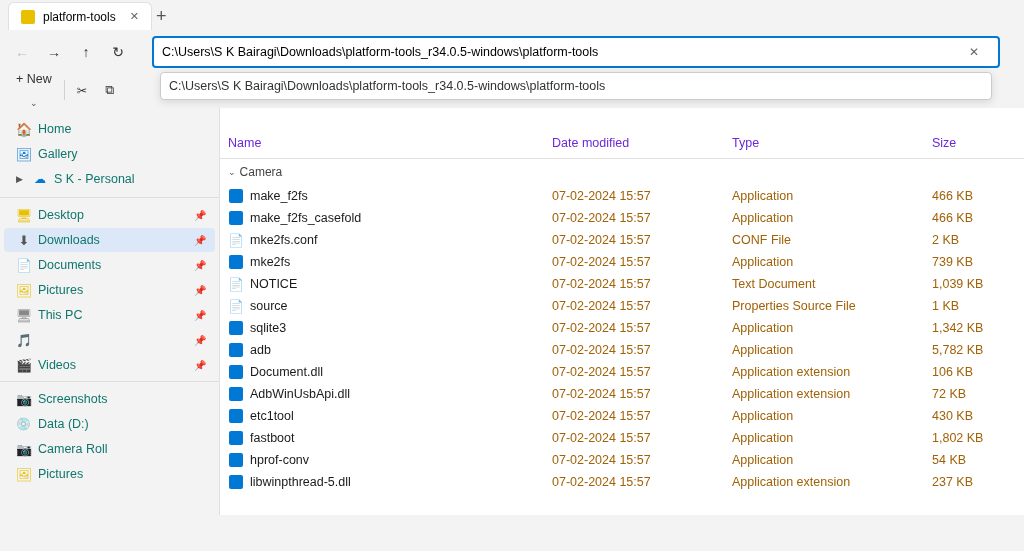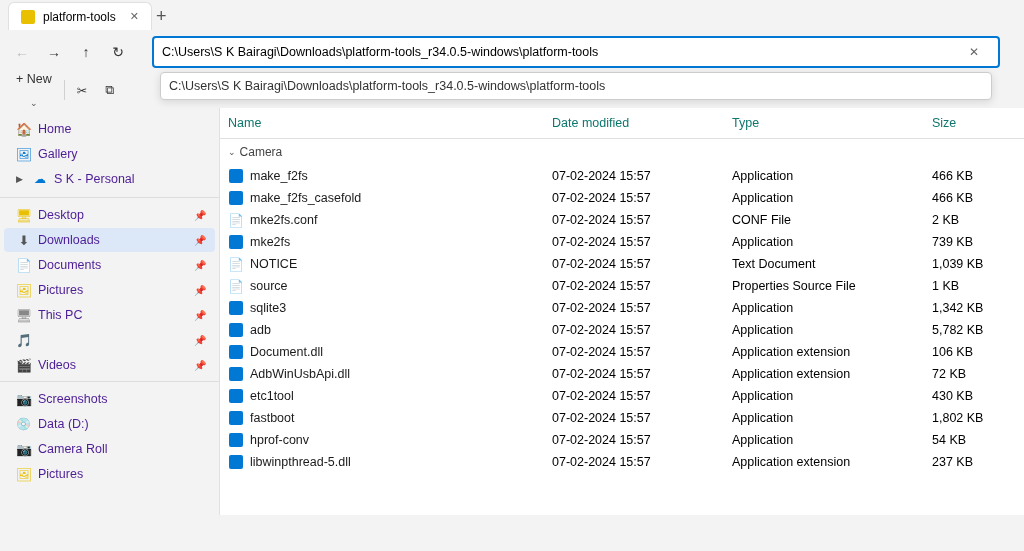--- a/index.html
+++ b/index.html
@@ -113,42 +113,43 @@
     }
     .sidebar-item.active { background: #dce8f8; }
     .sidebar-item .pin-icon {
       position: absolute; right: 8px; top: 50%; transform: translateY(-50%);
       color: #555; font-size: 10px;
     }
     .sidebar-item .expand-arrow {
       color: #555; font-size: 9px; width: 10px;
     }
     .sidebar-icon { width: 16px; height: 16px; display: flex; align-items: center; justify-content: center; font-size: 14px; }
-    .sidebar-label { font-size: 12.5px; color: #4c1d95; flex: 1; }
+    .sidebar-label { font-size: 12.5px; color: #0f766e; flex: 1; }
     .sidebar-section { padding: 2px 0; }
 
     
     .file-list-area {
       flex: 1;
       background: #fff;
       overflow-y: auto;
     }
     .file-list-header {
       display: grid;
       grid-template-columns: 1fr 180px 200px 100px;
       padding: 4px 0;
       border-bottom: 1px solid #e0e0e0;
       background: #fff;
       position: sticky; top: 0; z-index: 10;
     }
     .col-header {
       padding: 4px 8px;
       font-size: 12.5px;
-      color: #0f766e;
+      color: #6d28d9;
       cursor: pointer;
+      margin-top: 20px;
     }
     .group-header {
       display: flex; align-items: center; gap: 4px;
       padding: 6px 8px;
       font-size: 12px; color: #444;
       background: #fff;
     }
     .group-chevron { font-size: 9px; color: #555; }
     .file-row {
       display: grid;
@@ -157,21 +158,21 @@
       cursor: pointer;
       border-radius: 2px;
     }
     .file-name-cell {
       display: flex; align-items: center; gap: 6px;
       padding: 3px 8px;
       font-size: 12.5px; color: #1a1a1a;
     }
     .file-cell {
       padding: 3px 8px;
-      font-size: 12.5px; color: #000000;
+      font-size: 12.5px; color: #a16207;
     }
     .file-icon { width: 16px; height: 16px; display: flex; align-items: center; justify-content: center; flex-shrink: 0; }
     .icon-home { color: #888; font-size: 13px; }
     .icon-gallery { color: #0078d4; font-size: 13px; }
     .icon-cloud { color: #0078d4; font-size: 12px; }
     .icon-desktop { color: #e8c000; font-size: 13px; }
     .icon-downloads { color: #555; font-size: 13px; }
     .icon-docs { color: #aaa; font-size: 13px; }
     .icon-pictures { color: #e8c000; font-size: 13px; }
     .icon-pc { color: #888; font-size: 13px; }

